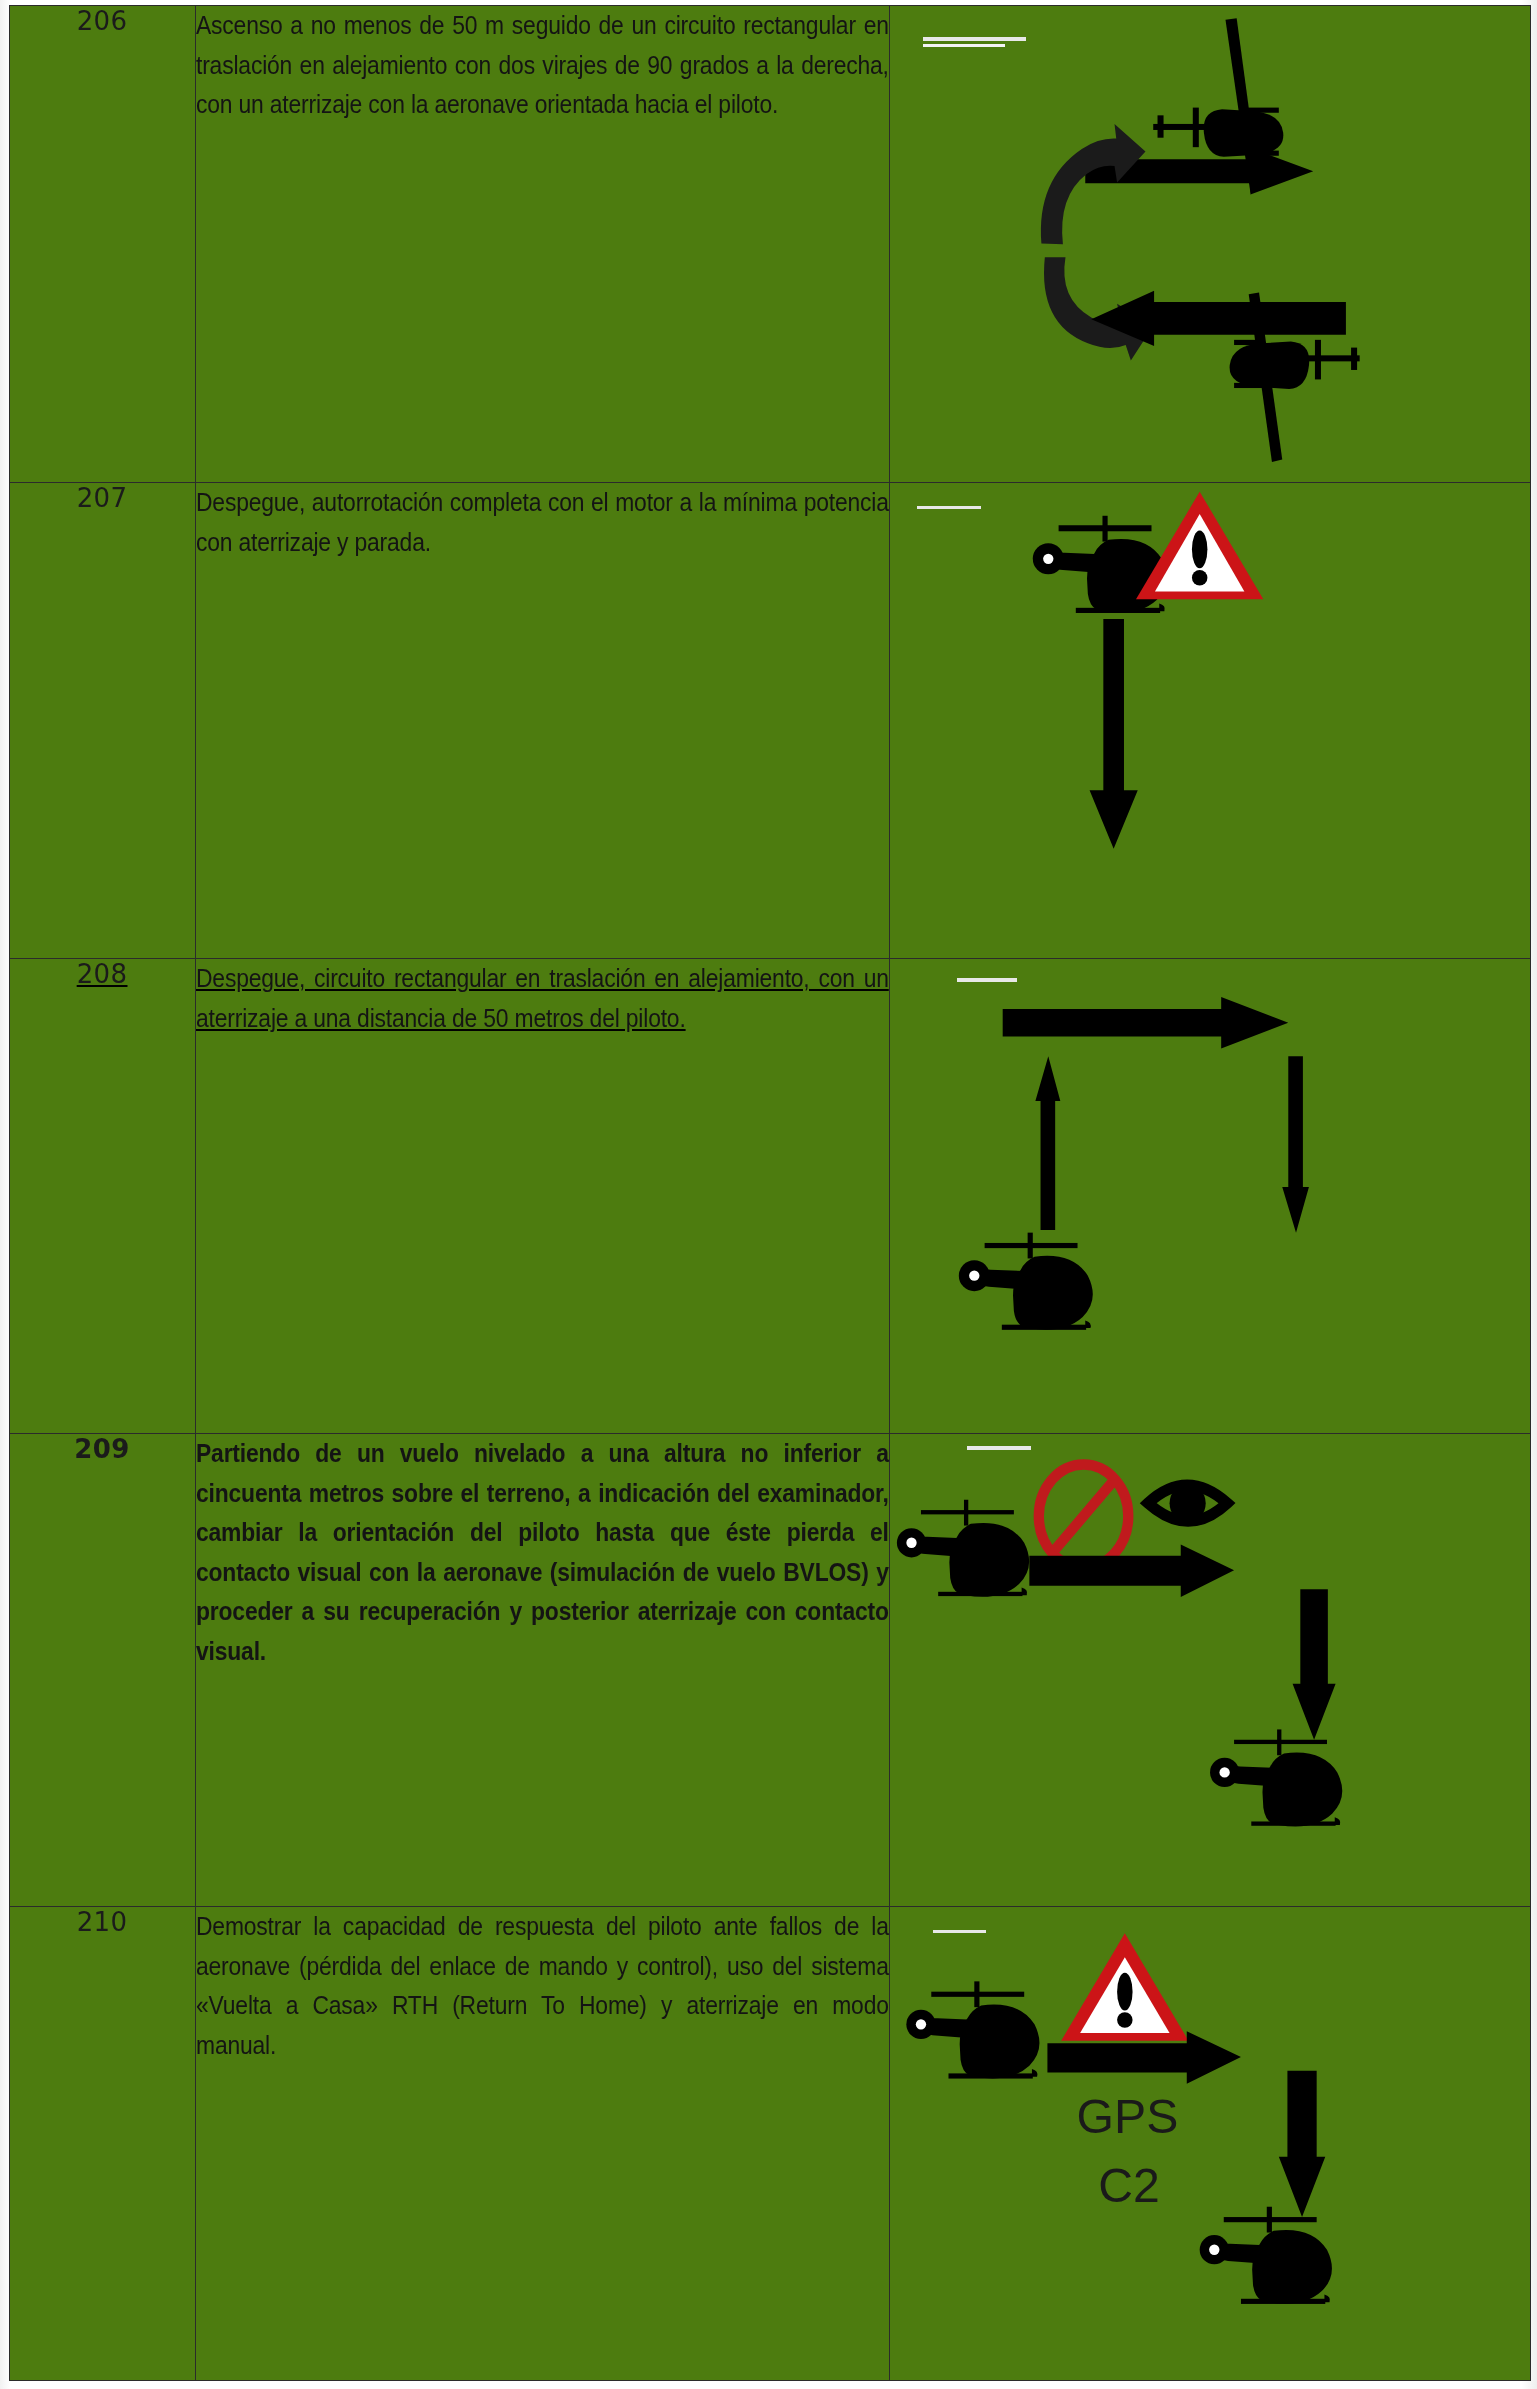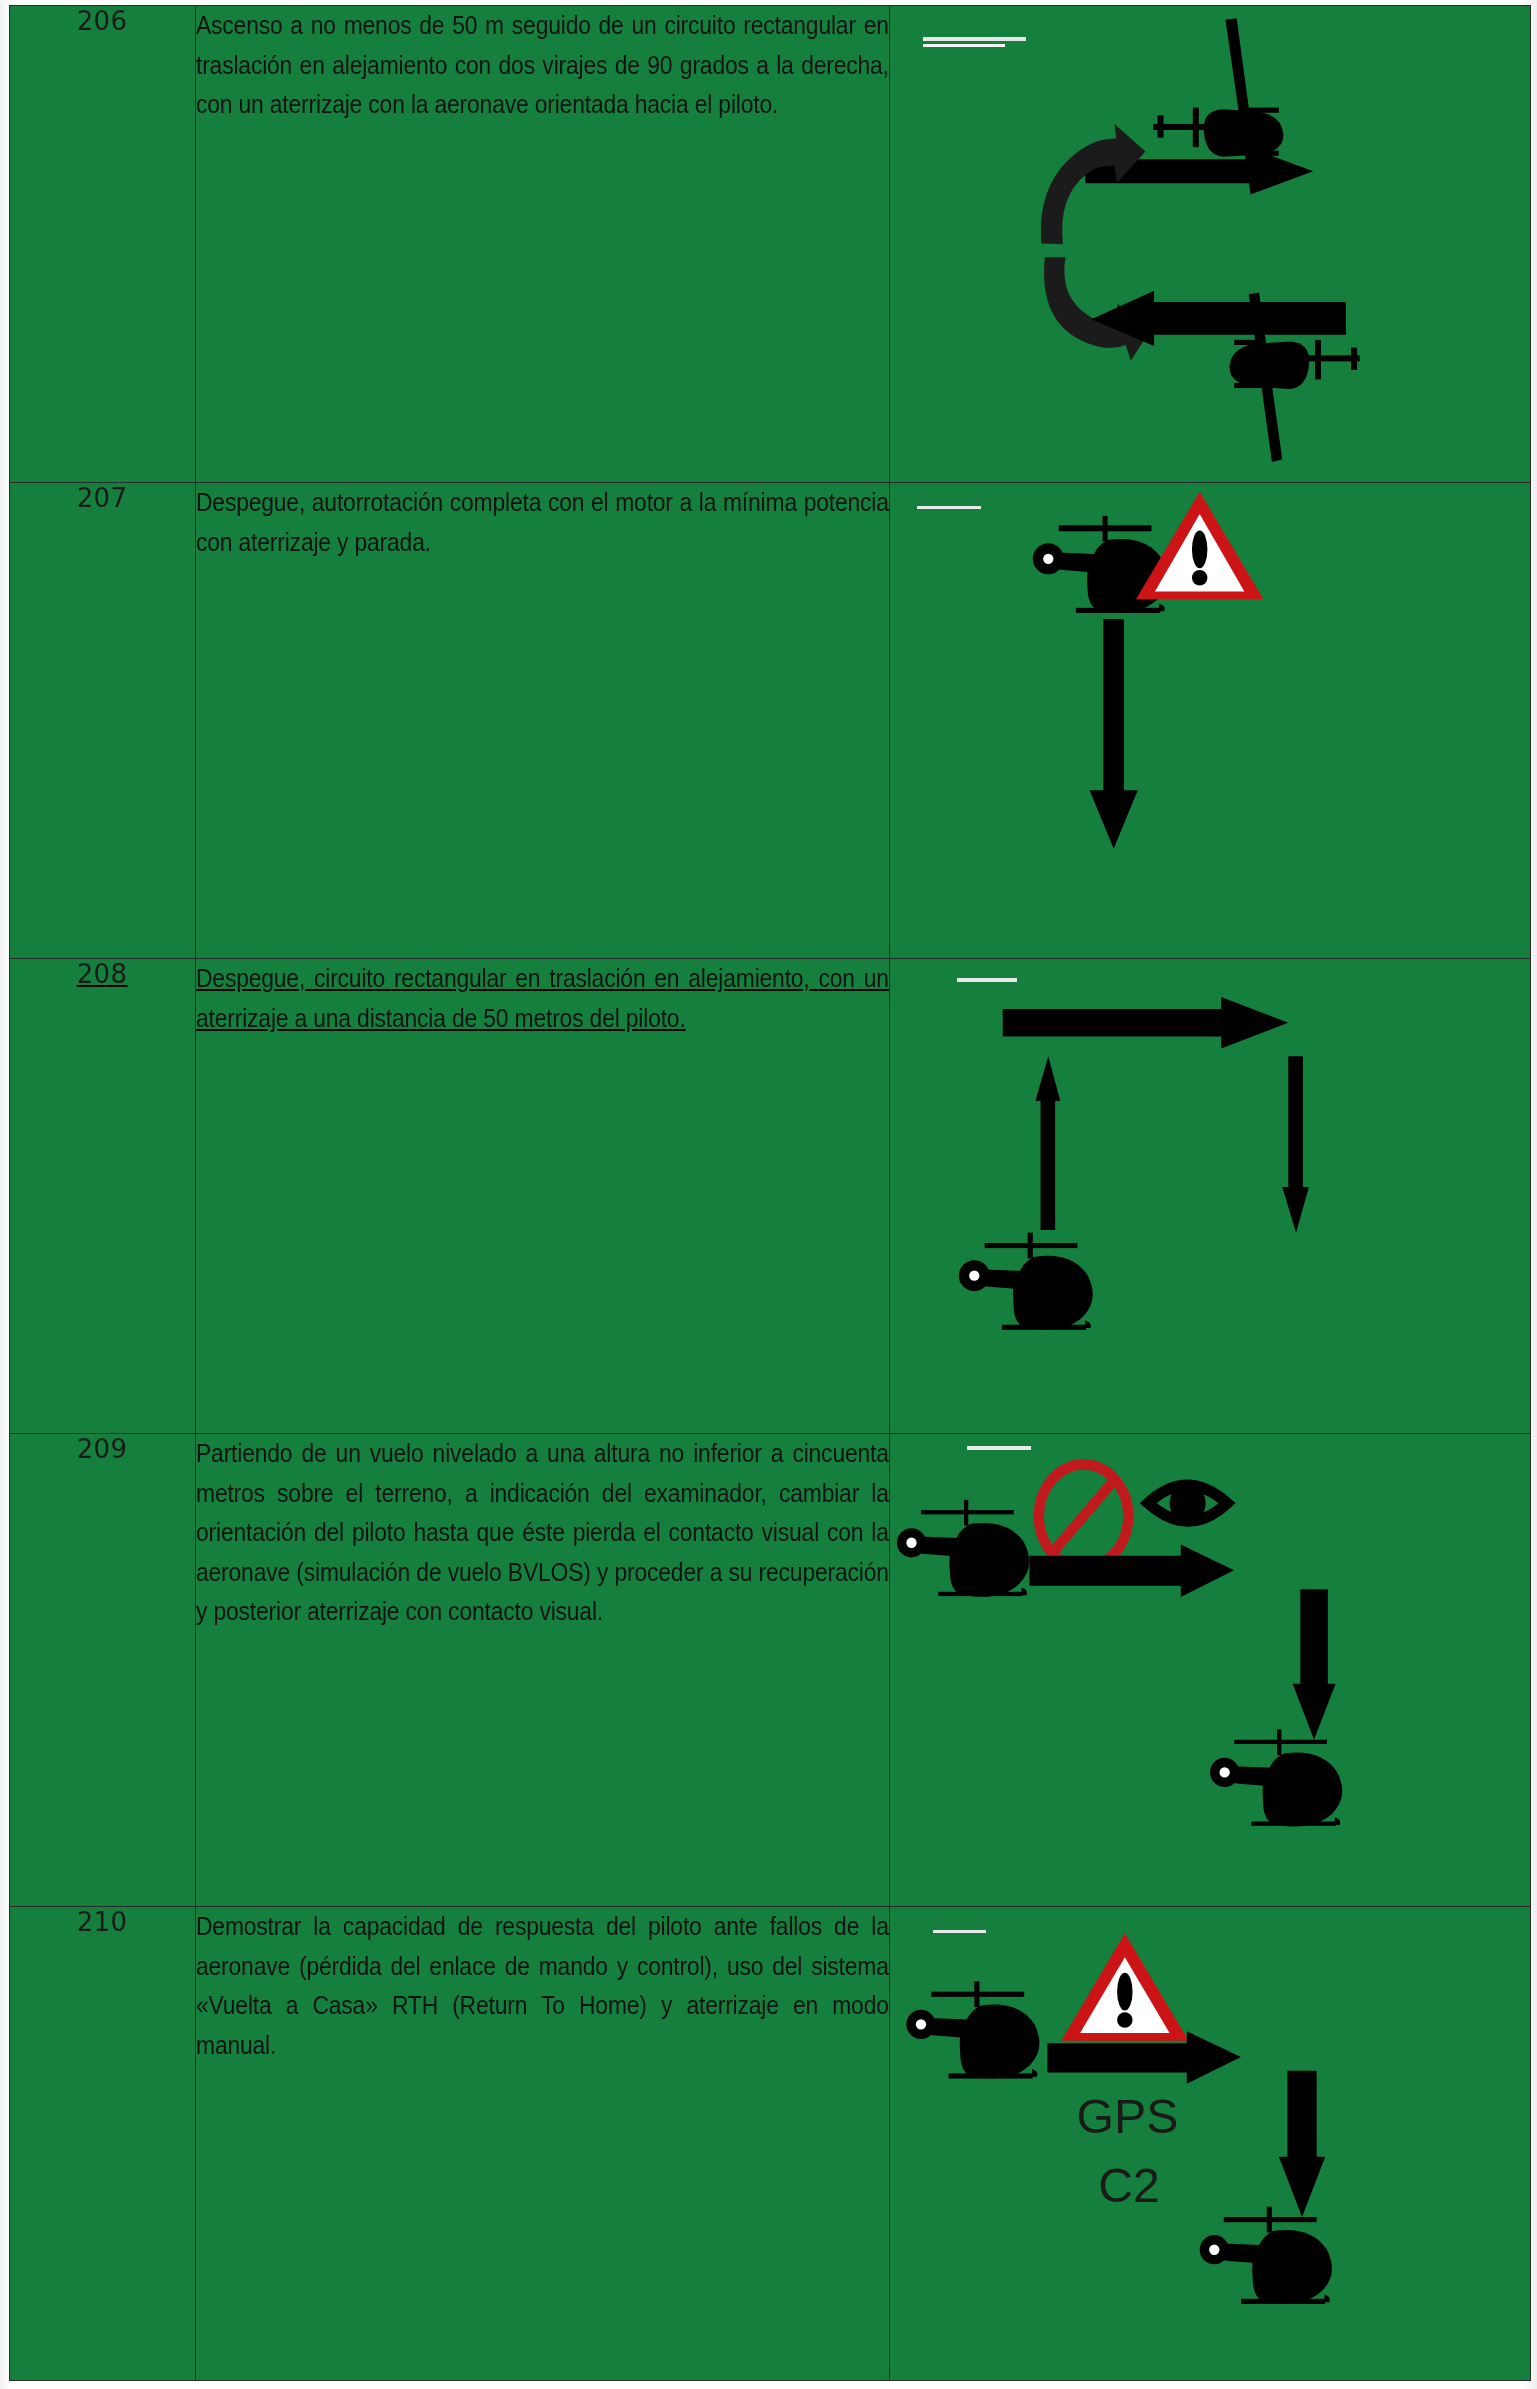--- a/index.html
+++ b/index.html
@@ -35,21 +35,21 @@
     top: 5.2px;
     width: 1522px;
     border-collapse: collapse;
     table-layout: fixed;
     background: #ffffff;
   }
   table.exam-table td {
     border: 1.3px solid #2b2b2b;
     vertical-align: top;
     padding: 0;
-    background: #15803d;
+    background: #4d7c0f;
   }
   td.num-cell {
     width: 185px;
     text-align: center;
     vertical-align: middle;
     font-family: "DejaVu Sans", sans-serif;
     font-size: 26px;
     color: #1b1b1b;
     letter-spacing: 0.4px;
   }
@@ -85,21 +85,21 @@
     position: absolute;
     background: #e8e8e8;
     height: 3.4px;
   }
   .scan-mark.b { background:#f4f4f4; height:2.6px; }
 
   
   tr.r206 { height: 477px; }
   tr.r207 { height: 476px; }
   tr.r208 { height: 475px; text-decoration: underline; }
-  tr.r209 { height: 473px; }
+  tr.r209 { height: 473px; font-weight: bold; }
   tr.r210 { height: 474px; margin-left: 16px; }
 </style>
 </head>
 <body>
 
 <div id="page">
 
   <table class="exam-table">
 
     <tbody>

